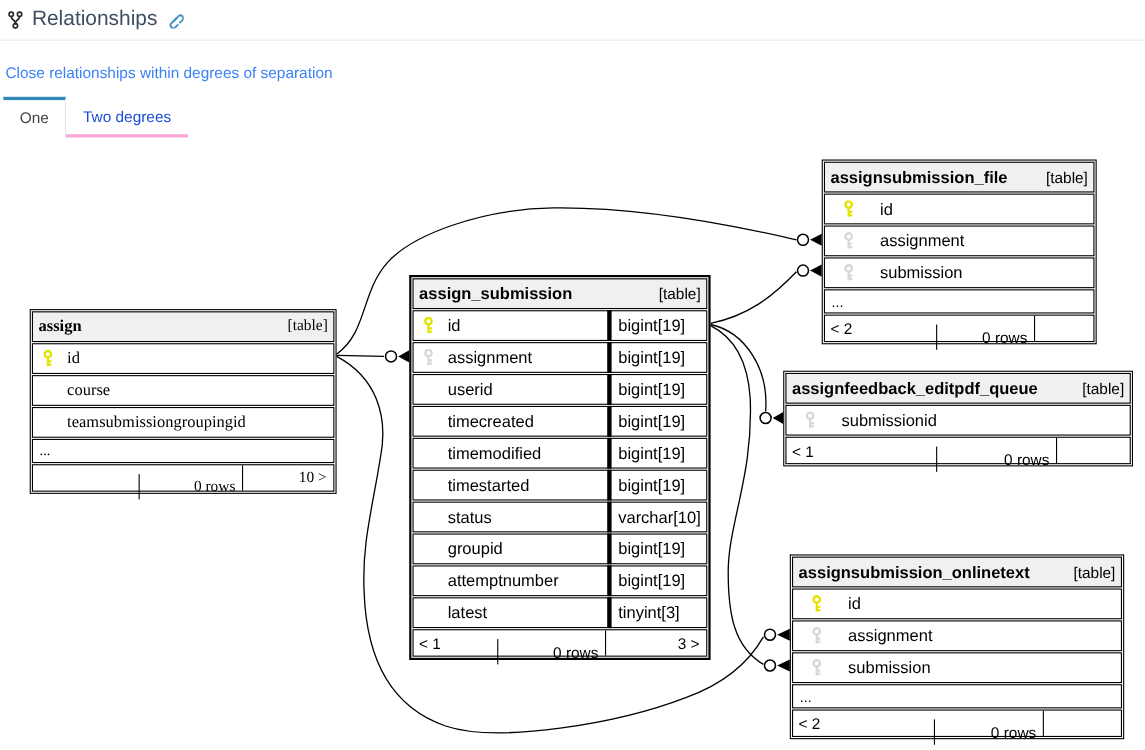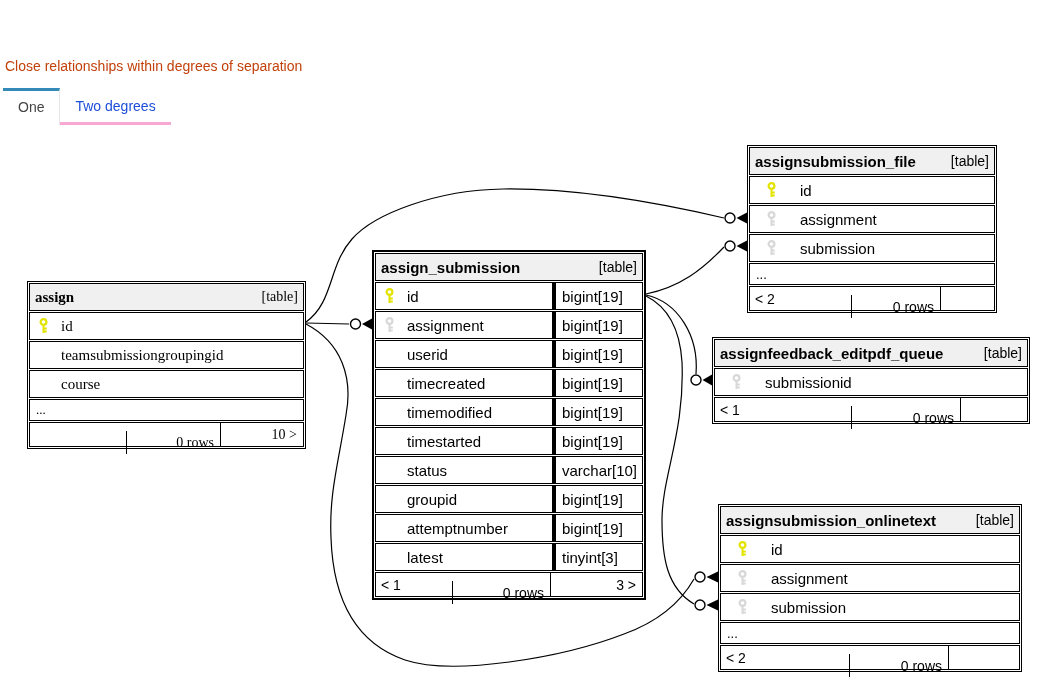--- a/index.html
+++ b/index.html
@@ -8,21 +8,21 @@
 
   
   .page-header{position:absolute;left:0;top:0;width:100%;height:37px;
                border-bottom:1px solid #e9e9e9;display:flex;align-items:center;
                padding-left:7px;gap:8px;box-sizing:border-box;}
   .page-title{font-size:19px;color:#3d4e61;}
   .hicon{display:inline-flex;align-items:center;}
   .branch{color:#26292c;}
   .linkico{color:#4191c9;cursor:pointer;}
 
-  .subtitle{position:absolute;left:5px;top:58px;font-size:14px;color:#c2410c;}
+  .subtitle{position:absolute;left:5px;top:58px;font-size:14px;color:#3b82f6;}
 
   
   .tabs{position:absolute;left:3px;top:88px;display:flex;align-items:flex-start;}
   .tab{font-size:14px;box-sizing:border-box;cursor:pointer;}
   .tab.active{height:37px;line-height:32px;padding:0 15px;border-top:3px solid #3389b8;
               border-right:1px solid #e6e6e6;background:#fff;color:#444;}
   .tab.inactive{margin-top:3px;height:34px;line-height:31px;padding:0 15px;
                 border-bottom:3px solid #f9a8d4;color:#1d4ed8;}
 
   
@@ -65,20 +65,41 @@
   #edges{position:absolute;left:0;top:0;z-index:3;pointer-events:none;}
   #edges path{fill:none;stroke:#000;stroke-width:1.2px;}
   #edges .wedge{fill:#000;stroke:none;}
   #edges .ring{fill:#fff;stroke:#000;stroke-width:1.4px;}
 </style>
 </head>
 <body>
 
 <div id="page">
 
+  <div class="page-header">
+    <span class="hicon branch">
+      <svg width="14" height="18" viewBox="0 0 14 18">
+        <g fill="none" stroke="currentColor" stroke-width="1.5" stroke-linecap="round">
+          <circle cx="3.2" cy="4" r="2"></circle>
+          <circle cx="10.8" cy="4" r="2"></circle>
+          <circle cx="7" cy="14.5" r="2"></circle>
+          <path d="M3.2 6 C3.2 9.5 7 8.5 7 12.5 M10.8 6 C10.8 9.5 7 8.5 7 12.5"></path>
+        </g>
+      </svg>
+    </span>
+    <span class="page-title">Relationships</span>
+    <span class="hicon linkico">
+      <svg width="16" height="16" viewBox="0 0 16 16">
+        <g fill="none" stroke="currentColor" stroke-width="1.7" stroke-linecap="round">
+          <path d="M6.6 9.4 L11.3 4.7 a2.55 2.55 0 0 1 3.6 3.6 L12.6 10.6"></path>
+          <path d="M9.4 6.6 L4.7 11.3 a2.55 2.55 0 0 0 3.6 3.6 L10.6 12.6"></path>
+        </g>
+      </svg>
+    </span>
+  </div>
 
   <div class="subtitle">Close relationships within degrees of separation</div>
 
   <div class="tabs">
     <div class="tab active">One</div>
     <div class="tab inactive">Two degrees</div>
   </div>
 
   <div class="etable tight t-assign">
     <div class="ebox ehead">
@@ -88,24 +109,24 @@
     <div class="ebox erow">
       <span class="key pk">
           <svg width="11" height="16" viewBox="0 0 11 16">
             <circle cx="5.5" cy="4" r="2.9" fill="none" stroke="currentColor" stroke-width="2.2"></circle>
             <path d="M5.5 6.9 V15 M5.5 10.6 H8.8 M5.5 13.6 H8.8" stroke="currentColor" stroke-width="2" fill="none"></path>
           </svg>
         </span>
       <span class="cname">id</span>
     </div>
     <div class="ebox erow">
+      <span class="cname">course</span>
+    </div>
+    <div class="ebox erow">
       <span class="cname">teamsubmissiongroupingid</span>
-    </div>
-    <div class="ebox erow">
-      <span class="cname">course</span>
     </div>
     <div class="ebox emore">...</div>
     <div class="ebox efoot">
       <span class="fc f1" style="width:96px"></span>
       <span class="fc f2" style="width:94px">0 rows</span>
       <span class="fc f3">10 &gt;</span>
     </div>
   </div>
 
   <div class="etable tight focus t-sub">

